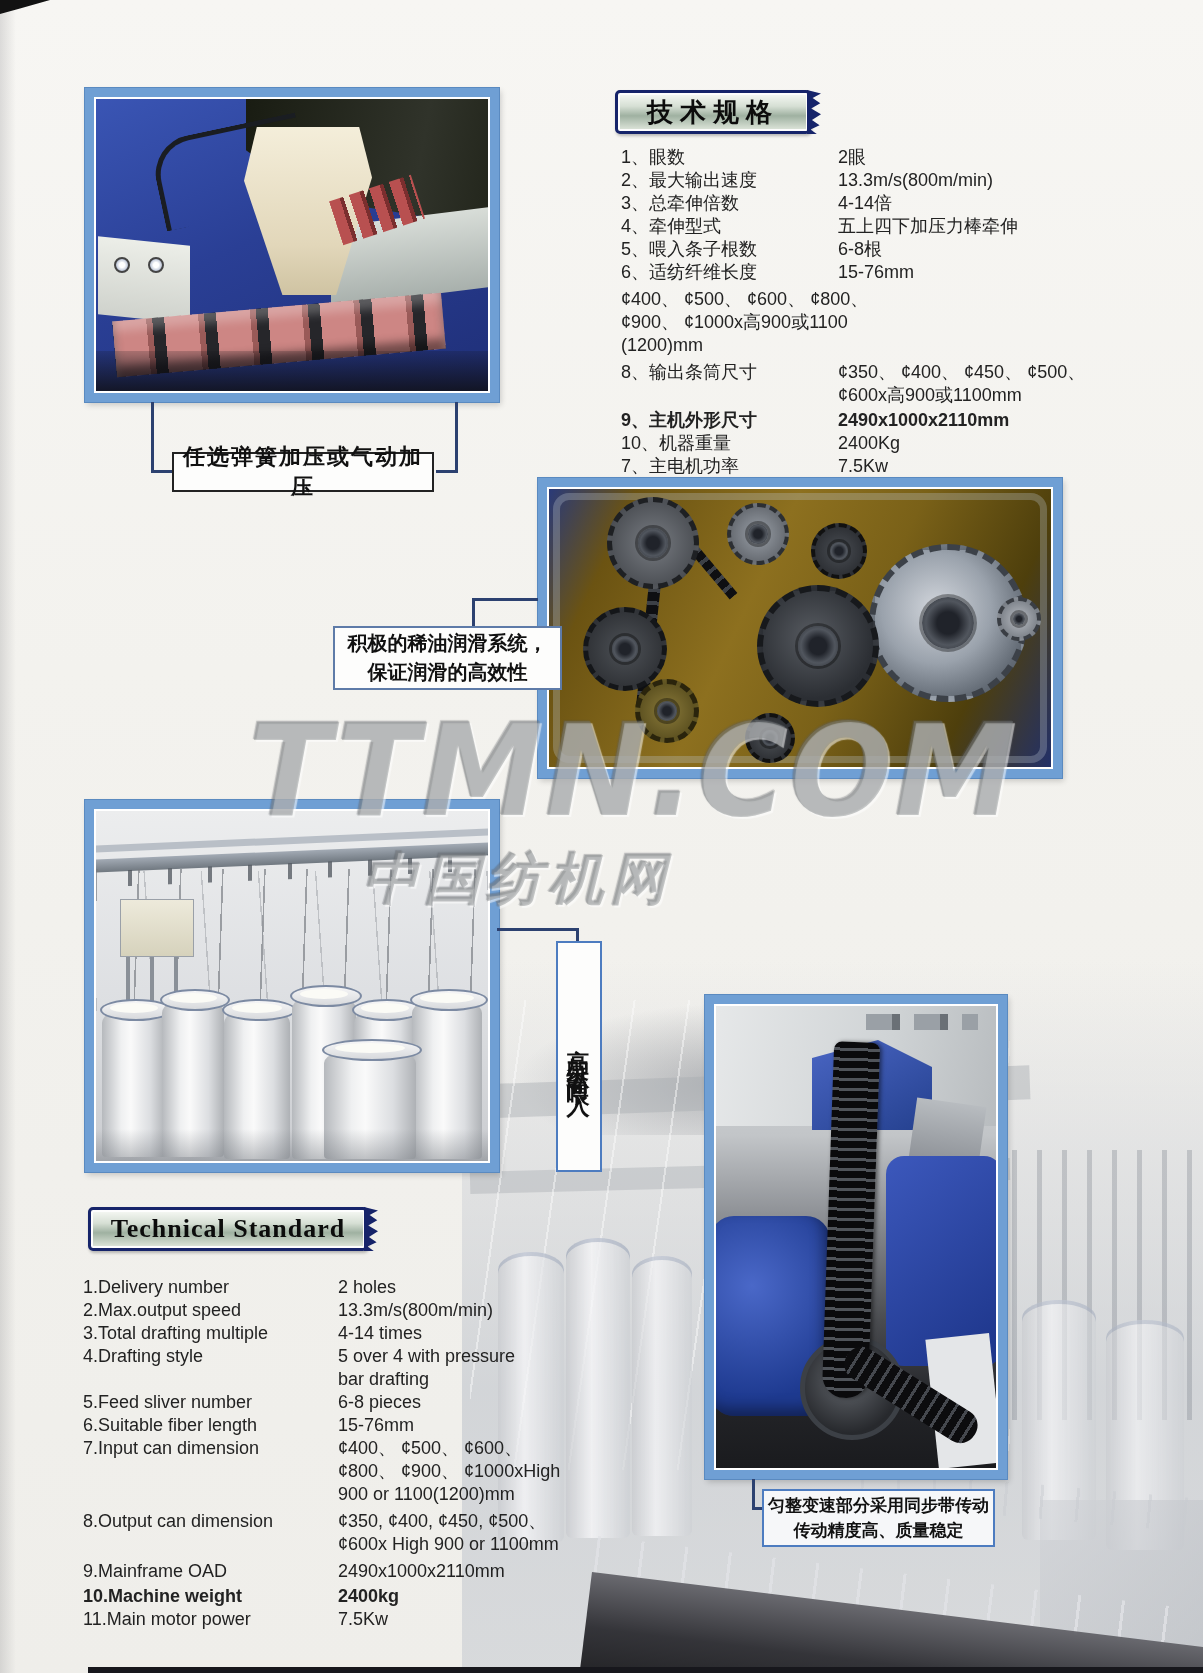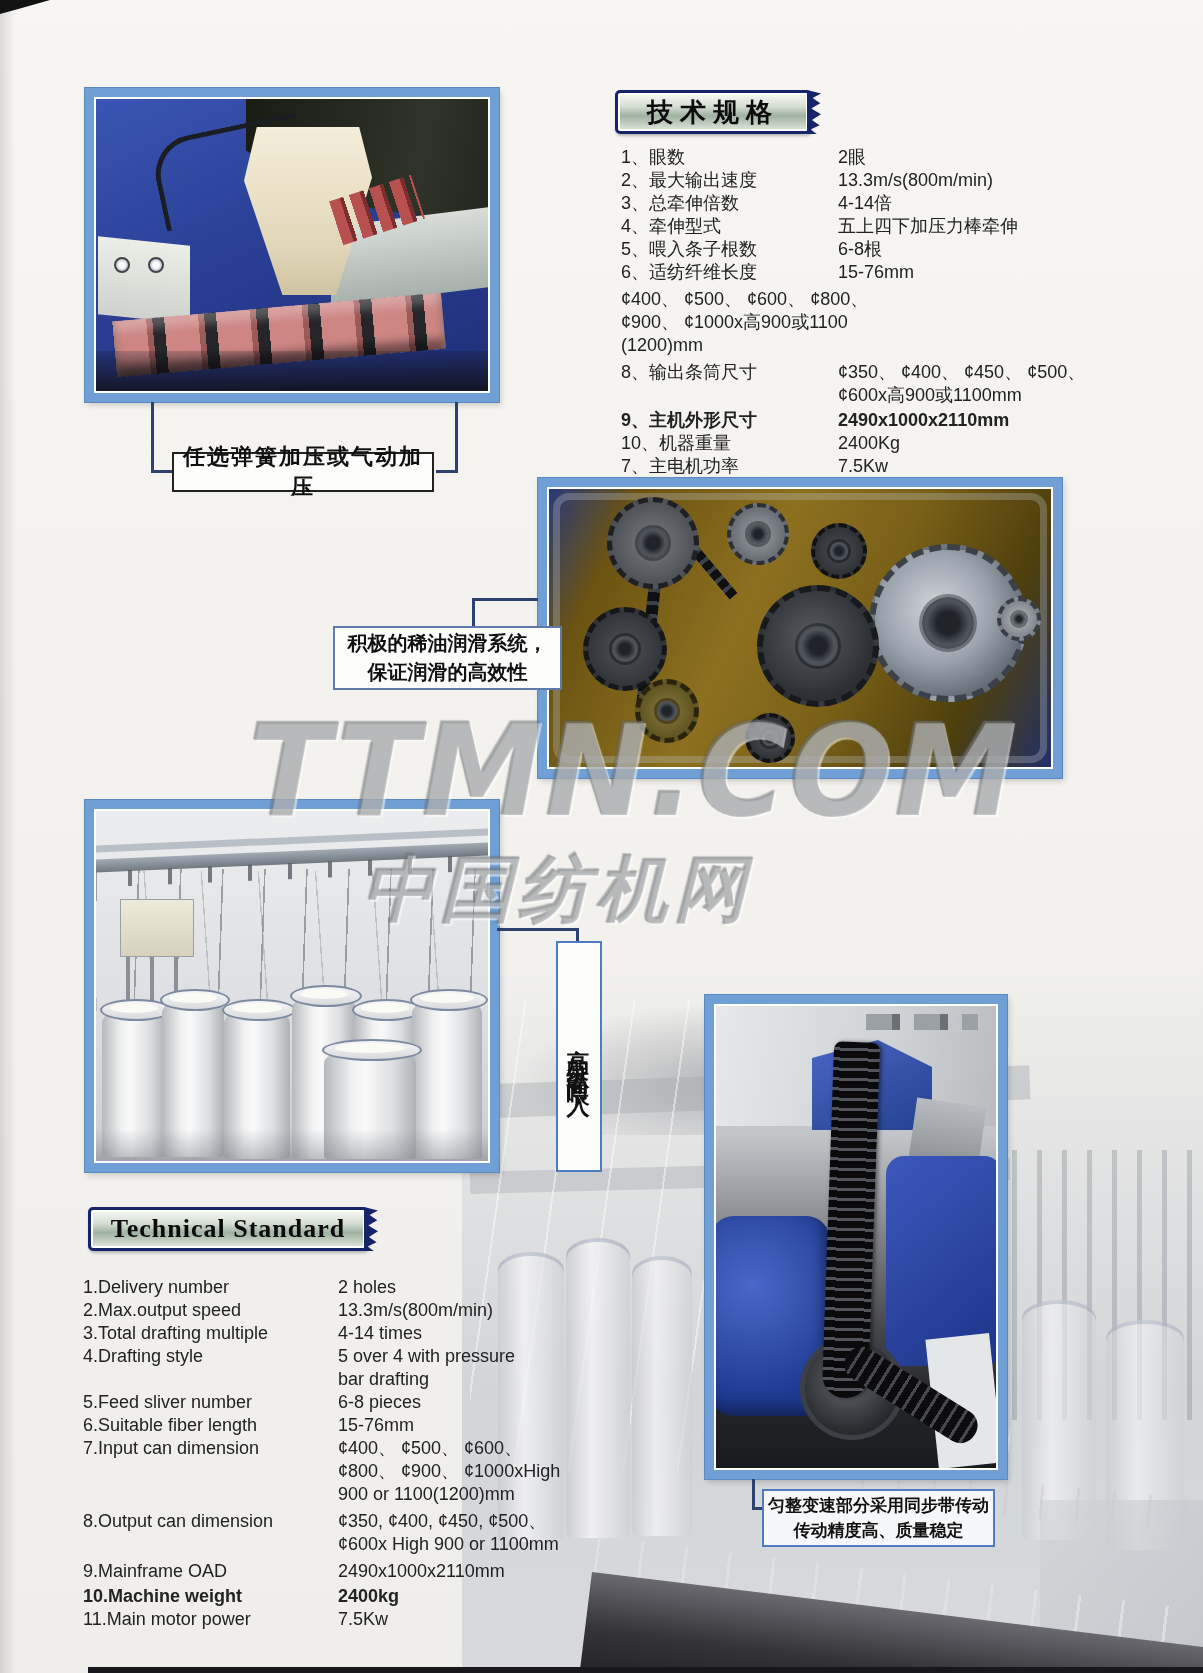--- a/index.html
+++ b/index.html
@@ -175,21 +175,21 @@
   .cap3 { left:556px; top:941px; width:46px; height:231px; border:2px solid #4d7cc0; font-size:23px; }
   .cap3 span { writing-mode:vertical-rl; text-orientation:upright; letter-spacing:9px; }
   .cap4 { left:762px; top:1489px; width:233px; height:58px; border:2px solid #4d7cc0; font-size:17px; line-height:25px;
           white-space:pre-line; background:rgba(248,250,252,.92); }
 
   
   .wm { position:absolute; z-index:4; font-weight:bold; font-style:italic; color:rgba(125,128,132,.42);
     text-shadow:2px 2px 1px rgba(255,255,255,.55), -1px -1px 1px rgba(90,92,96,.35);
     pointer-events:none; font-family:"DejaVu Sans", sans-serif; white-space:nowrap; }
   .wm1 { left:248px; top:700px; font-size:122px; letter-spacing:2px; transform:scaleY(1.05); }
-  .wm2 { left:362px; top:842px; font-size:72px; letter-spacing:6px; }
+  .wm2 { left:362px; top:842px; font-size:56px; letter-spacing:6px; }
 </style>
 </head>
 <body>
 
 <div class="page">
 
   <div class="bgfx">
     <div class="bg-wash"></div>
     <div class="bg-dark"></div>
     <div class="bg-beam"></div>

